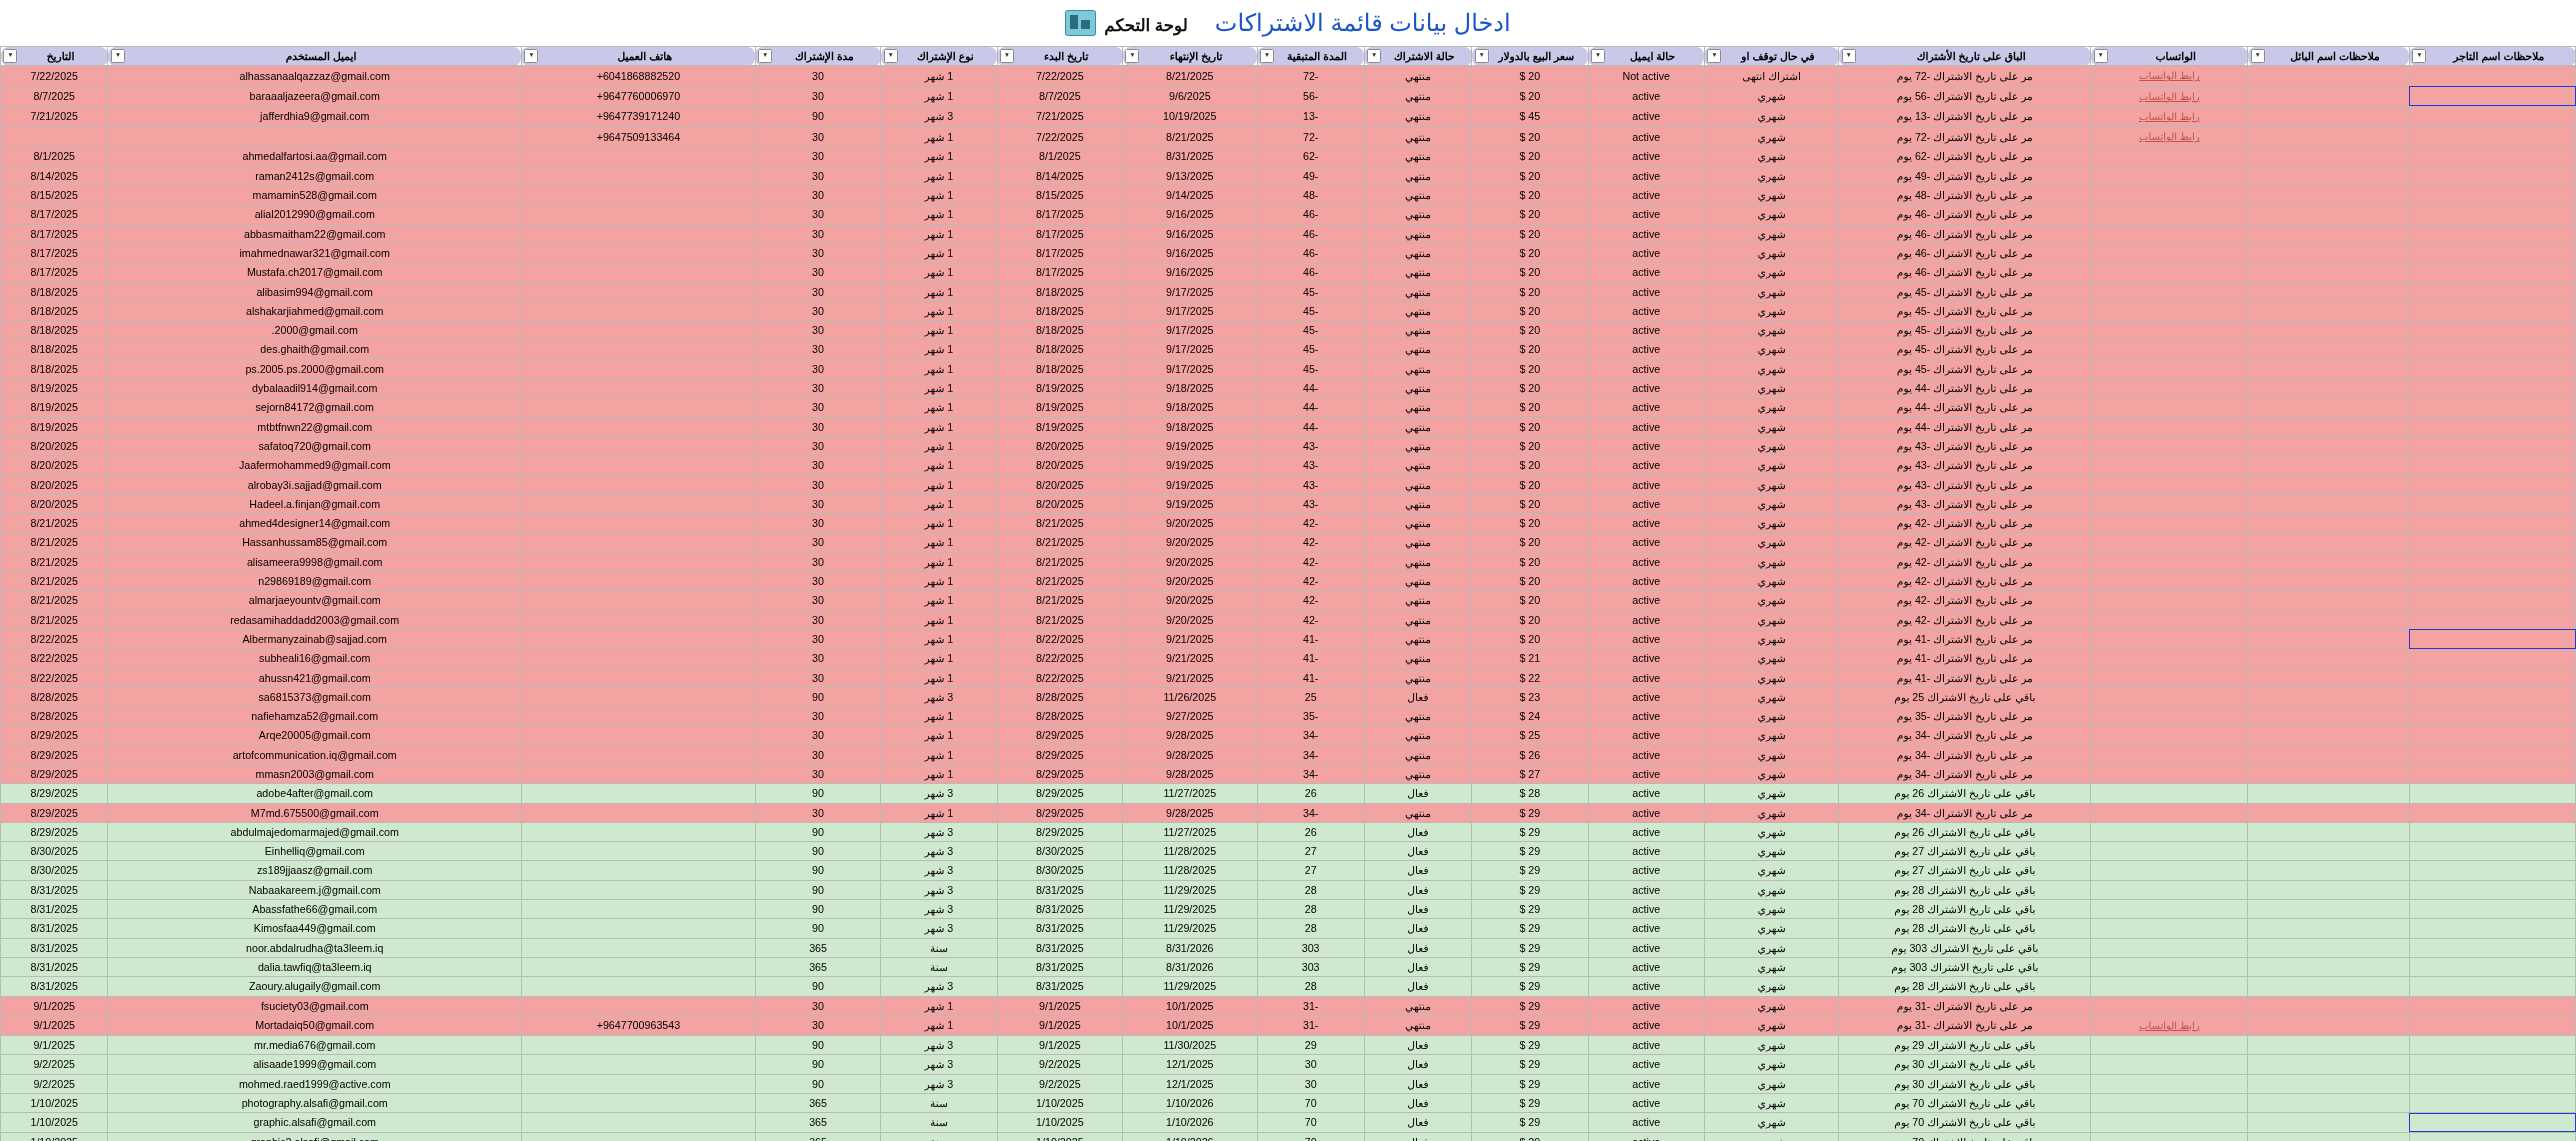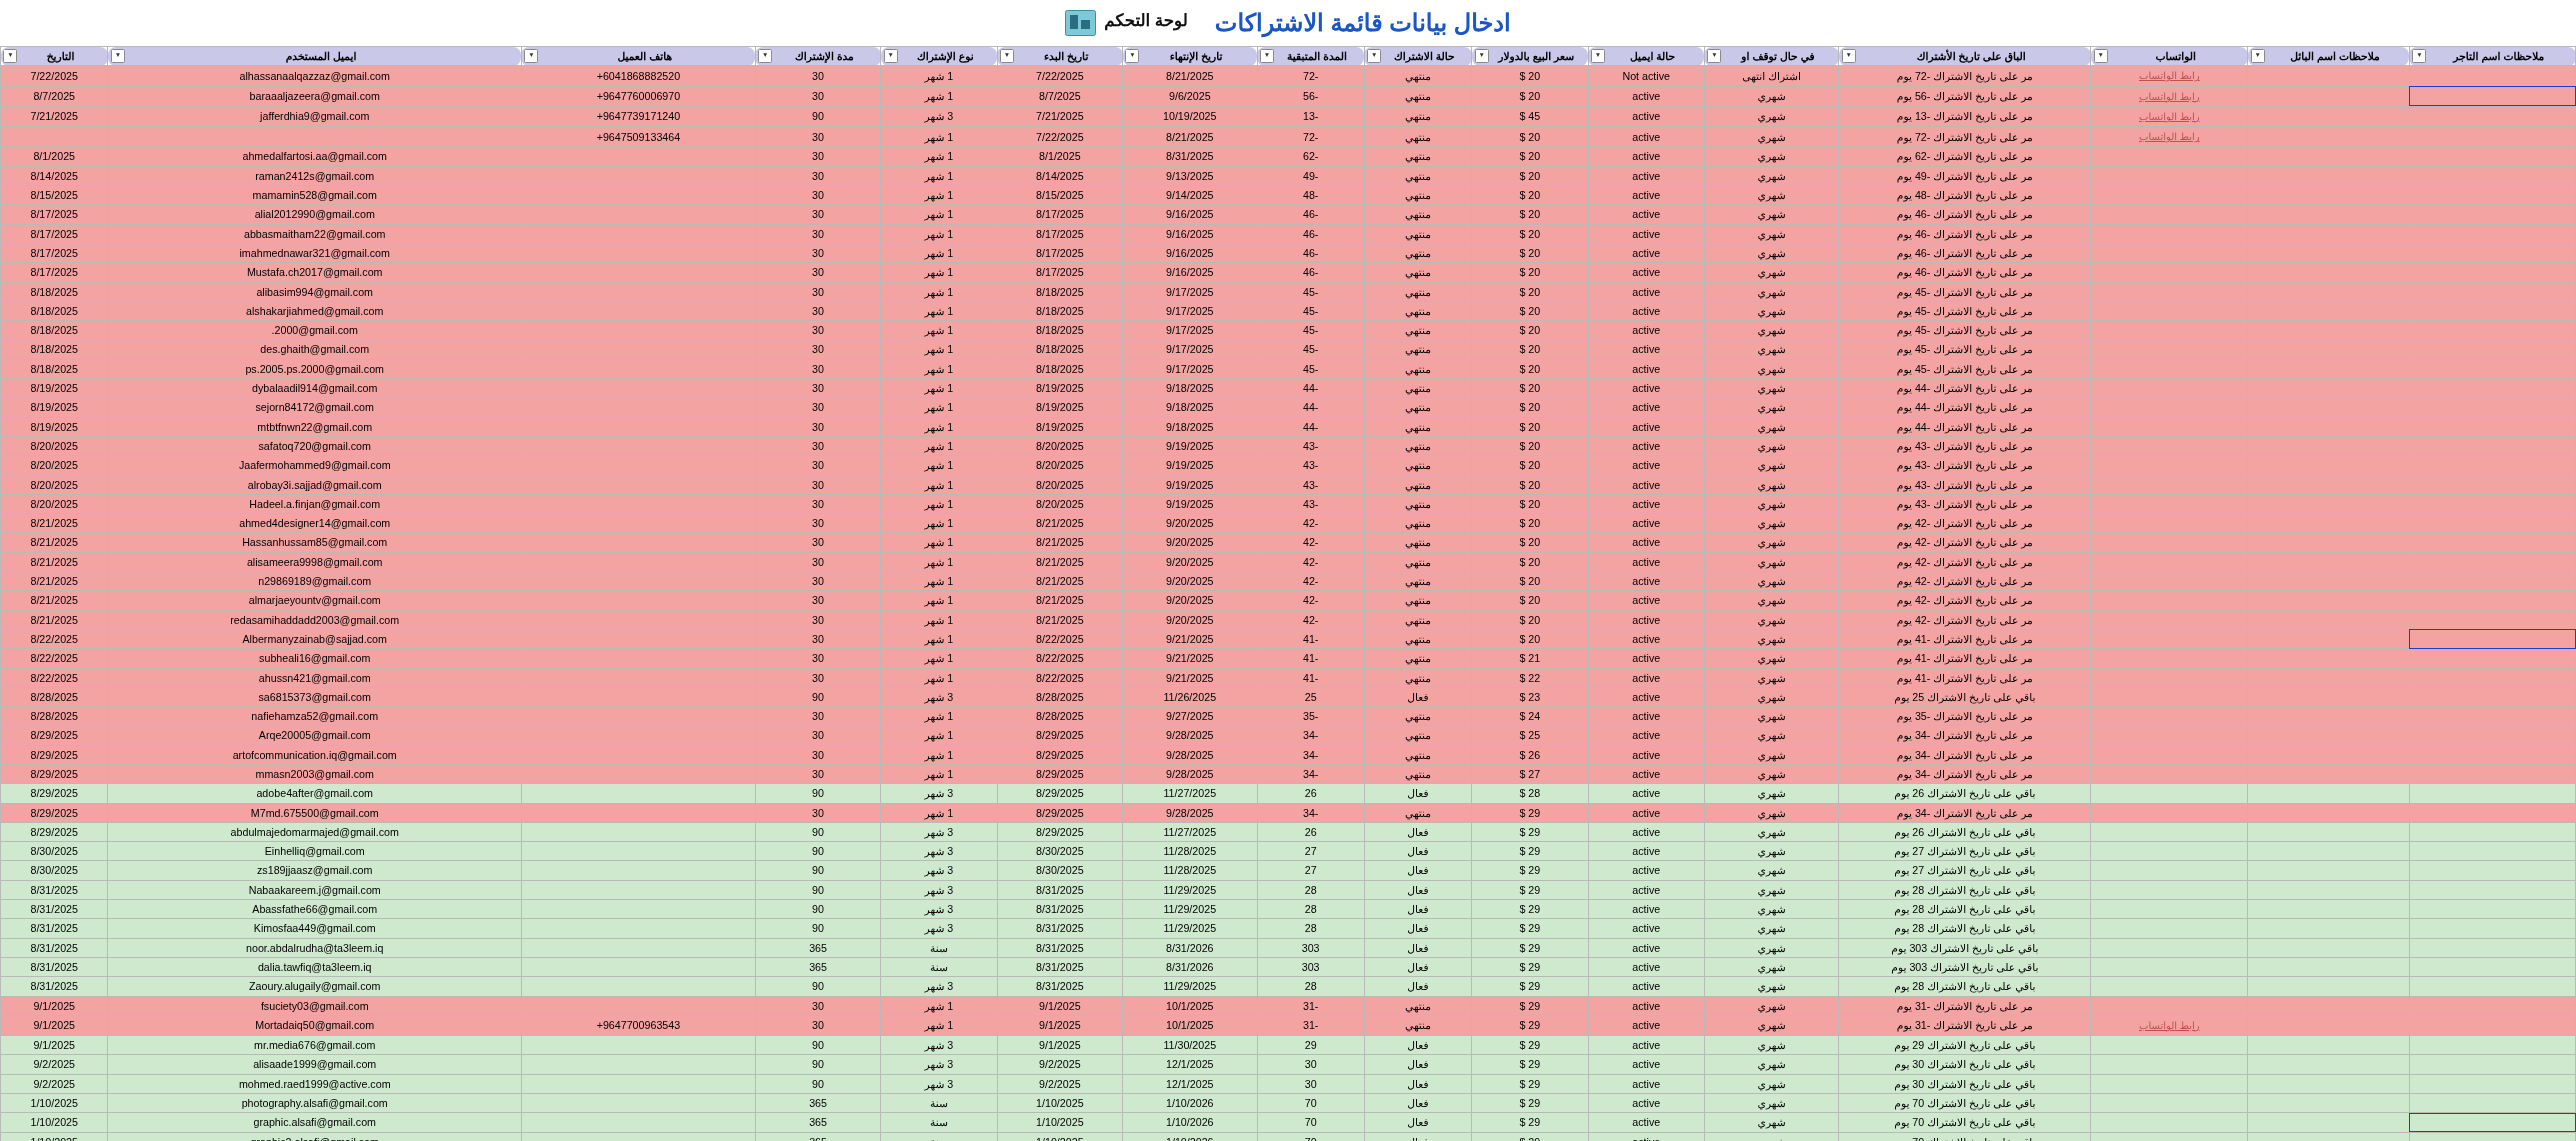--- a/index.html
+++ b/index.html
@@ -21,26 +21,26 @@
     display: flex;
     align-items: center;
     justify-content: center;
     gap: 27px;
     background: #ffffff;
     position: relative;
   }
   .header-title {
     color: #1a56c4;
     font-size: 24px;
-    font-weight: bold;
+    font-weight: normal;
     letter-spacing: 0.4px;
   }
   .header-dash {
     display: flex;
-    align-items: flex-start;
+    align-items: flex-end;
     gap: 8px;
   }
   .header-dash-label {
     color: #111111;
     font-size: 16.7px;
     font-weight: bold;
   }
   .dash-icon {
     width: 29px;
     height: 24px;

